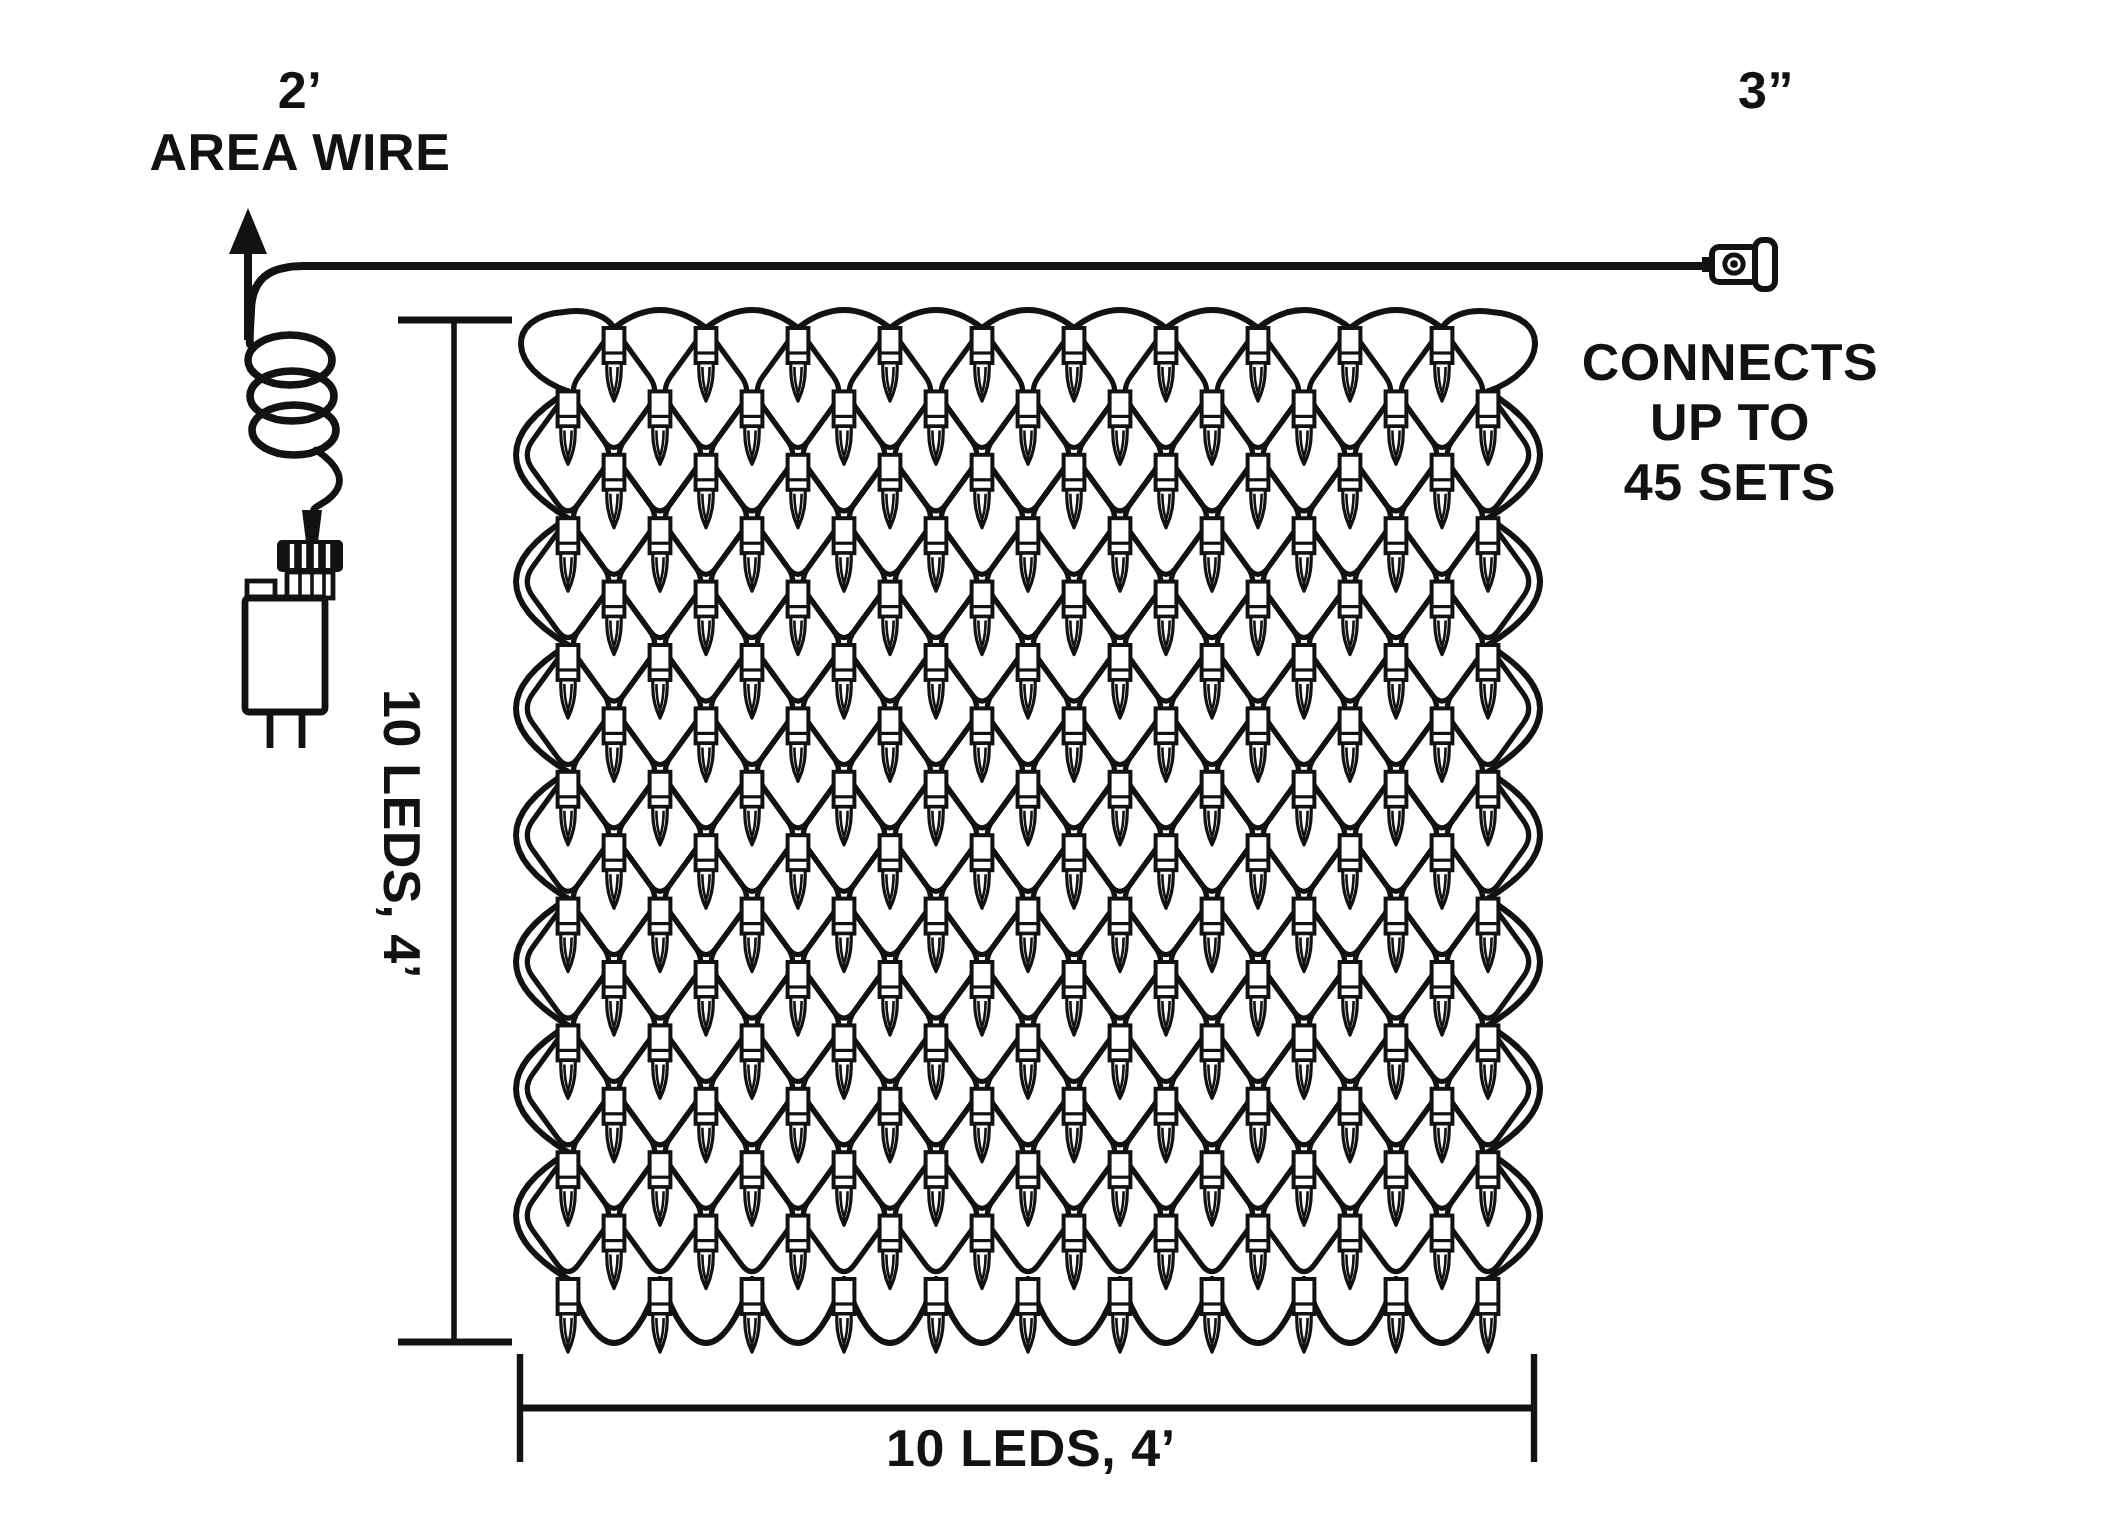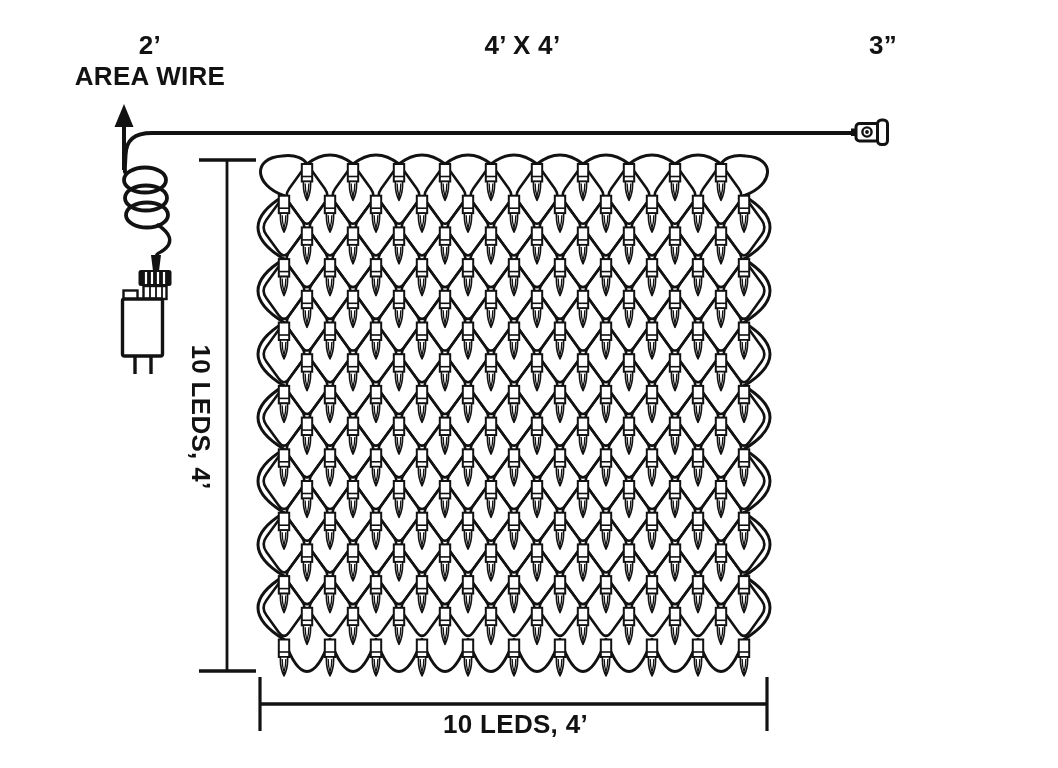--- a/index.html
+++ b/index.html
@@ -449,25 +449,29 @@
       <line x1="767" y1="677" x2="767" y2="731" stroke="#121212" stroke-width="3.2"></line>
     </g>
   </svg>
 
   <div class="lbl" style="left:55px;top:30px;width:190px;">
     <div>2’</div>
     <div>AREA WIRE</div>
   </div>
 
   <div class="lbl" style="left:395px;top:30px;width:255px;">
-    <div>4’ X 4’</div>
   </div>
 
   <div class="lbl" style="left:762px;top:30px;width:242px;">
     <div>3”</div>
   </div>
 
+  <div class="lbl" id="lbl-connects" style="left:775px;top:166px;width:180px;">
+    <div>CONNECTS</div>
+    <div>UP TO</div>
+    <div>45 SETS</div>
+  </div>
 
   <div class="lbl" id="lbl-vertical" style="left:96px;top:402px;width:210px;height:30px;">10 LEDS, 4’</div>
 
   <div class="lbl" style="left:363px;top:709px;width:305px;">10 LEDS, 4’</div>
 
 </div>
 
 </body></html>

